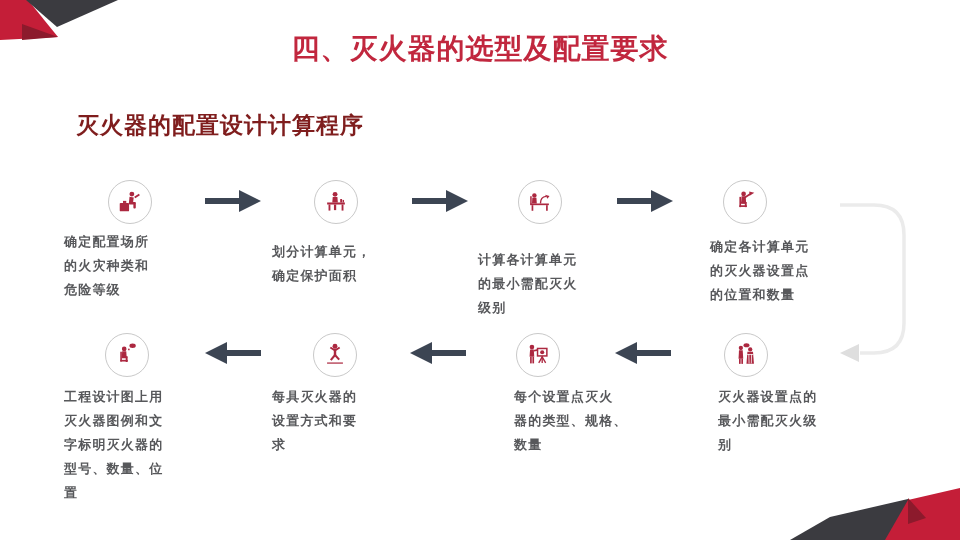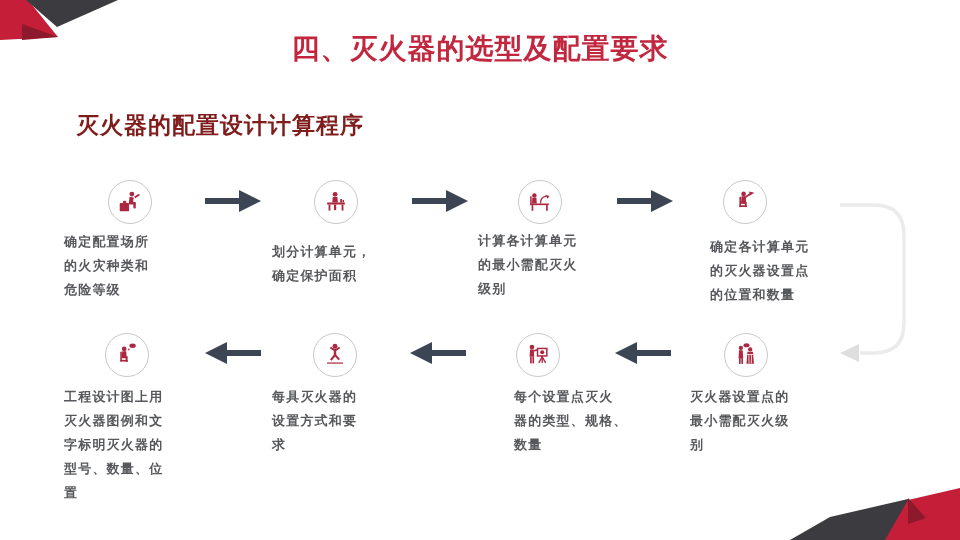--- a/index.html
+++ b/index.html
@@ -114,21 +114,21 @@
   <svg class="arrow" style="left:617px;top:190px;" viewBox="0 0 56 22">
     <rect y="8" width="36" height="6" fill="#3C4553"></rect>
       <polygon points="34,0 56,11 34,22" fill="#3C4553"></polygon>
   </svg>
 
   <div class="step-text" style="left:64px;top:231px;">确定配置场所
 的火灾种类和
 危险等级</div>
   <div class="step-text" style="left:272px;top:231px;margin-top:10px;">划分计算单元，
 确定保护面积</div>
-  <div class="step-text" style="left:478px;top:230px;">计算各计算单元
+  <div class="step-text" style="left:478px;top:249px;">计算各计算单元
 的最小需配灭火
 级别</div>
   <div class="step-text" style="left:690px;top:236px;margin-left:20px;">确定各计算单元
 的灭火器设置点
 的位置和数量</div>
 
   <svg class="connector" width="95" height="175" viewBox="0 0 95 175">
     <path d="M12 10 H46 Q76 10 76 40 V128 Q76 158 46 158 H32" stroke="#EBEBEB" stroke-width="3.5" fill="none"></path>
     <polygon points="12,158 31,149 31,167" fill="#DEDEDE"></polygon>
   </svg>
@@ -194,21 +194,21 @@
   </svg>
   <svg class="arrow" style="left:410px;top:342px;" viewBox="0 0 56 22">
     <rect x="20" y="8" width="36" height="6" fill="#3C4553"></rect>
       <polygon points="22,0 0,11 22,22" fill="#3C4553"></polygon>
   </svg>
   <svg class="arrow" style="left:205px;top:342px;" viewBox="0 0 56 22">
     <rect x="20" y="8" width="36" height="6" fill="#3C4553"></rect>
       <polygon points="22,0 0,11 22,22" fill="#3C4553"></polygon>
   </svg>
 
-  <div class="step-text" style="left:690px;top:386px;">灭火器设置点的
+  <div class="step-text" style="left:718px;top:386px;">灭火器设置点的
 最小需配灭火级
 别</div>
   <div class="step-text" style="left:478px;top:386px;margin-left:36px;">每个设置点灭火
 器的类型、规格、
 数量</div>
   <div class="step-text" style="left:272px;top:386px;">每具灭火器的
 设置方式和要
 求</div>
   <div class="step-text" style="left:64px;top:386px;">工程设计图上用
 灭火器图例和文

